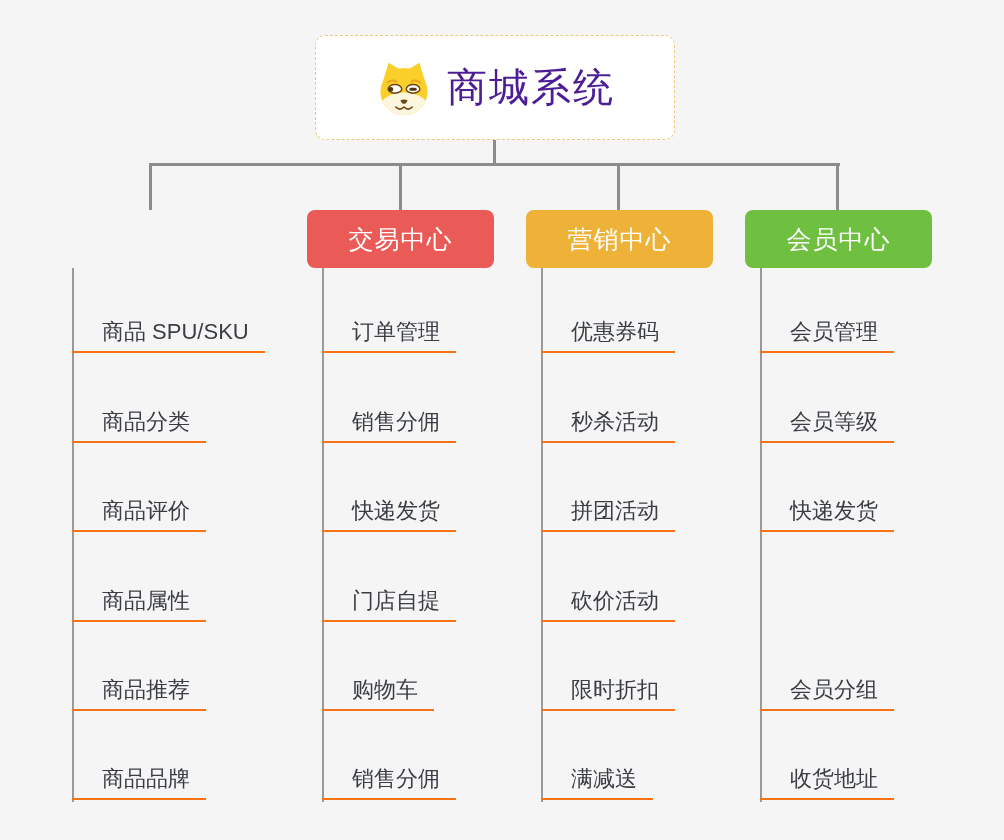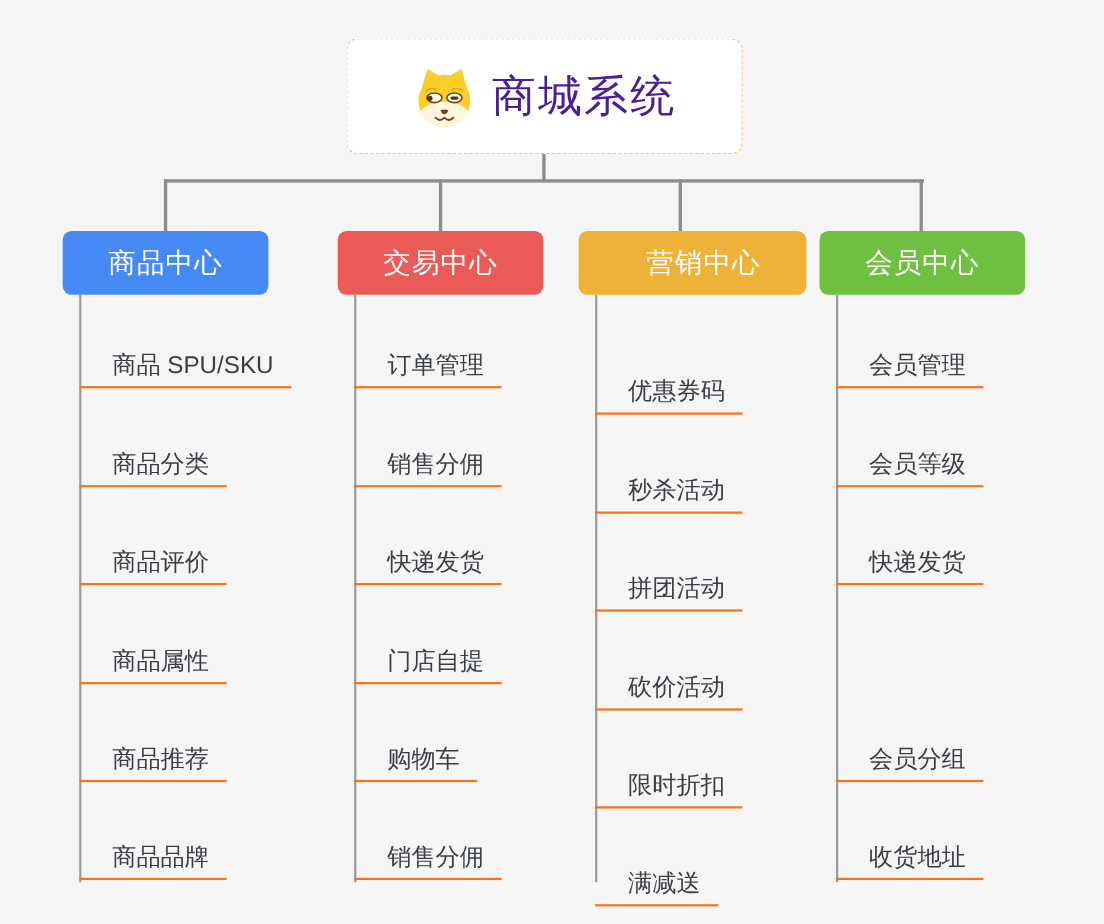--- a/index.html
+++ b/index.html
@@ -54,33 +54,33 @@
     top:210px;
     width:187px; height:58px;
     border-radius:8px;
     color:#ffffff;
     font-size:25px;
     line-height:58px;
     text-align:center;
     letter-spacing:1px;
     white-space:nowrap;
   }
-  .branch-0{left:57px;} .branch-1{left:307px;} .branch-2{left:526px;padding-left:20px;} .branch-3{left:745px;}
+  .branch-0{left:57px;} .branch-1{left:307px;} .branch-2{left:526px;} .branch-3{left:745px;}
 
   
   .leaf{
     position:absolute;
     font-size:22px;
     line-height:26px;
     color:#3a3e44;
     padding:0 16px 6px 30px;
     border-bottom:2px solid #f97316;
     white-space:nowrap;
   }
-  .c0{left:72px;} .c1{left:322px;} .c2{left:541px;margin-top:24px;} .c3{left:760px;}
+  .c0{left:72px;} .c1{left:322px;} .c2{left:541px;} .c3{left:760px;}
   .r0{top:319px;} .r1{top:409px;} .r2{top:498px;} .r3{top:588px;} .r4{top:677px;} .r5{top:766px;}
 </style>
 </head>
 <body>
 
 <div class="canvas">
 
   <div class="line trunk-root"></div>
   <div class="line h-spine"></div>
   <div class="line drop drop-0"></div>
@@ -108,21 +108,20 @@
       <ellipse cx="22" cy="33" rx="7.5" ry="4.8" fill="#fffdf4" stroke="#6b4718" stroke-width="1.6"></ellipse>
       <ellipse cx="42" cy="33" rx="7.5" ry="4.8" fill="#fffdf4" stroke="#6b4718" stroke-width="1.6"></ellipse>
       <circle cx="17.5" cy="33.5" r="2.6" fill="#53350f"></circle>
       <rect x="38" y="31.6" width="8" height="3.4" rx="1.7" fill="#53350f"></rect>
       <path d="M28 45.5 Q32 43.8 36 45.5 Q34.5 49.5 32 49.5 Q29.5 49.5 28 45.5 Z" fill="#6b4718"></path>
       <path d="M23 53 Q27.5 57.5 32 53 Q36.5 57.5 41 53" stroke="#6b4718" stroke-width="1.8" fill="none" stroke-linecap="round"></path>
     </svg>
     <span class="root-title">商城系统</span>
   </div>
 
-  <div class="branch-node branch-0" style="background-color: rgb(69, 137, 245);">商品中心</div>
   <div class="branch-node branch-1" style="background-color: rgb(234, 91, 87);">交易中心</div>
   <div class="branch-node branch-2" style="background-color: rgb(238, 178, 57);">营销中心</div>
   <div class="branch-node branch-3" style="background-color: rgb(111, 192, 65);">会员中心</div>
 
   <div class="leaf c0 r0">商品 SPU/SKU</div>
   <div class="leaf c0 r1">商品分类</div>
   <div class="leaf c0 r2">商品评价</div>
   <div class="leaf c0 r3">商品属性</div>
   <div class="leaf c0 r4">商品推荐</div>
   <div class="leaf c0 r5">商品品牌</div>

